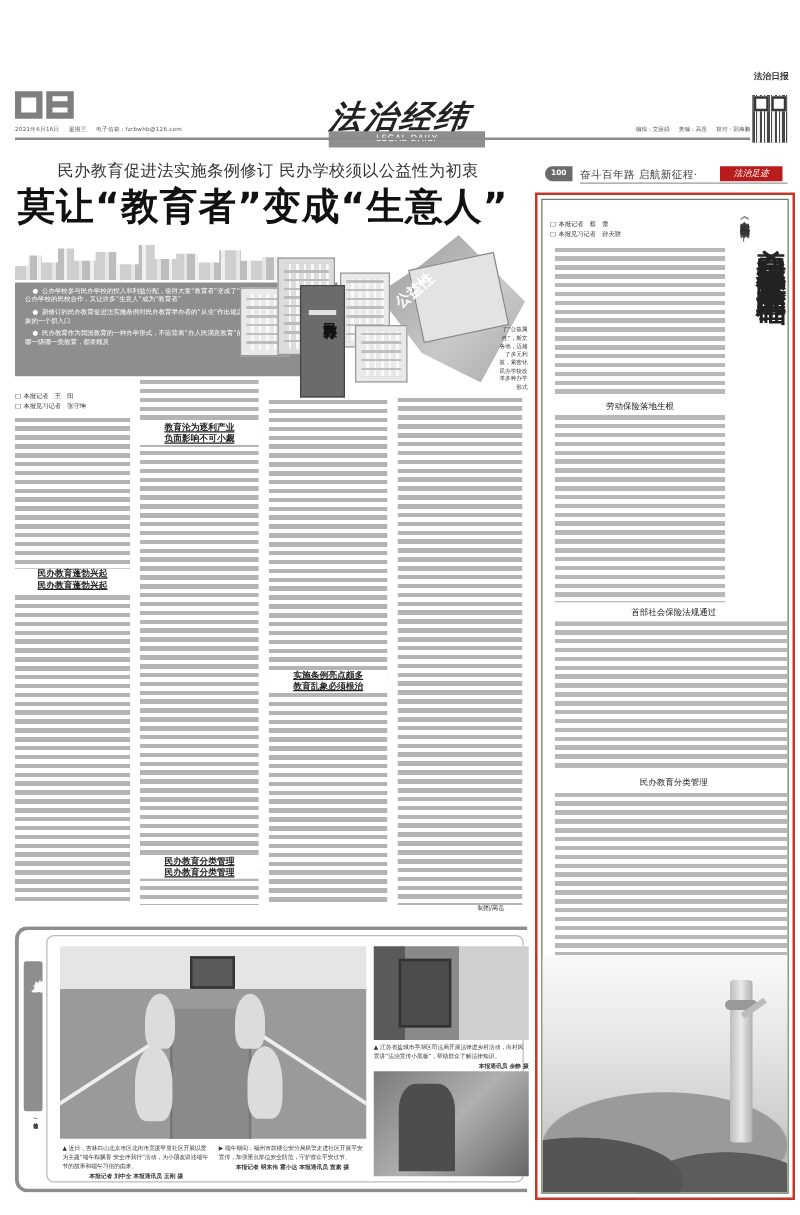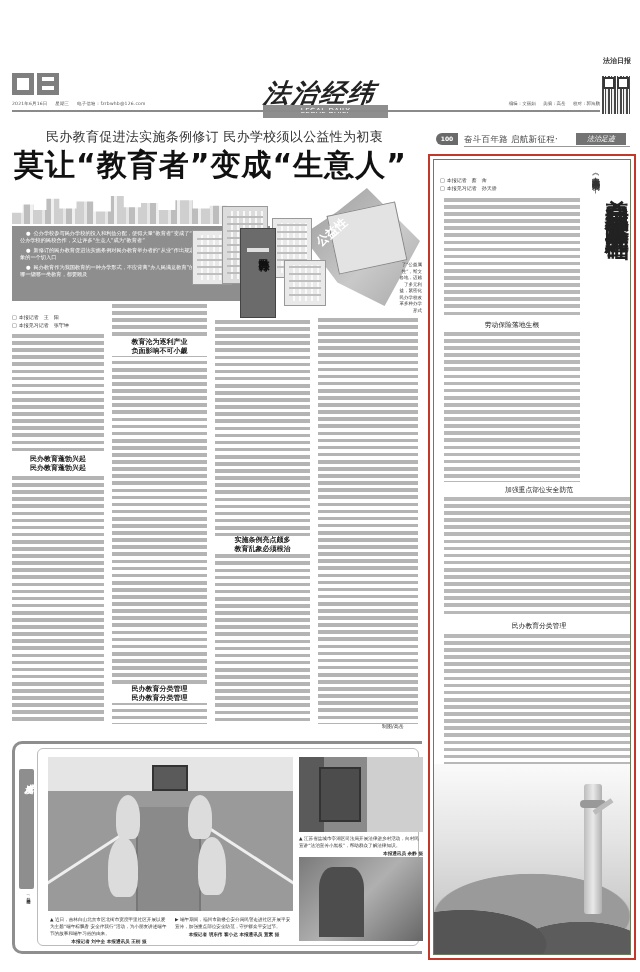--- a/index.html
+++ b/index.html
@@ -61,21 +61,21 @@
   .byline { position: absolute; left: 12px; top: 313px; font-size: 5px; line-height: 8px; color: #333; }
   .byline div::before { content: "□"; margin-right: 2px; font-size: 5px; }
 
   
   .col { position: absolute; font-size: 4.6px; line-height: 7.1px; color: #4a4a4a; text-align: justify; overflow: hidden; }
   .col .fill { display: block; height: 100%; background: repeating-linear-gradient(180deg, #b4b4b4 0 3.6px, transparent 3.6px 7.1px); }
   .c1 { left: 12px; top: 334px; width: 92px; height: 390px; }
   .c2 { left: 112px; top: 304px; width: 95px; height: 420px; }
   .c3 { left: 215px; top: 320px; width: 95px; height: 404px; }
   .c4 { left: 318px; top: 318px; width: 100px; height: 406px; }
-  .sub-head { position: absolute; font-size: 7px; line-height: 9px; font-weight: bold; color: #222; text-align: center; background: #fff; }
+  .sub-head { position: absolute; font-size: 7px; line-height: 9px; font-weight: bold; color: #222; text-align: center; background: #fff; text-decoration: underline; }
   .sub-head div { white-space: nowrap; }
   .author-sig { position: absolute; left: 382px; top: 723px; font-size: 5px; color: #333; }
 
   
   .photo-section { position: absolute; left: 12px; top: 741px; width: 410px; height: 213px; border: 3px solid #8e8e8e; border-right: none; border-radius: 10px 0 0 10px; background: #fff; }
   .photo-side { position: absolute; left: 4px; top: 25px; width: 15px; height: 120px; background: #8e8e8e; border-radius: 2px; }
   .photo-side-title { position: absolute; left: 0; top: 8px; width: 15px; font-size: 9px; line-height: 11px; color: #fff; writing-mode: vertical-rl; text-align: center; font-weight: bold; font-family: "DejaVu Serif", serif; font-style: italic; }
   .photo-side-sub { position: absolute; left: 6px; top: 150px; width: 10px; font-size: 4px; writing-mode: vertical-rl; color: #333; }
   .photo-frame { position: absolute; left: 22px; top: 4px; width: 382px; height: 198px; border: 1px solid #bbb; border-radius: 6px; }
   .photo-main { position: absolute; left: 33px; top: 13px; width: 245px; height: 154px; background:
@@ -93,21 +93,21 @@
   .cap .credit { font-weight: bold; text-align: center; display: block; margin-top: 1px; }
   .cap1 { left: 35px; top: 172px; width: 118px; }
   .cap2 { left: 160px; top: 172px; width: 118px; }
   .cap3 { left: 284px; top: 91px; width: 124px; }
   .cap3 .credit { text-align: right; }
 
   
   .series-banner { position: absolute; left: 436px; top: 133px; width: 196px; height: 14px; }
   .series-logo { position: absolute; left: 0; top: 0; width: 22px; height: 12px; background: #6a6a6a; border-radius: 6px 0 0 6px; color: #fff; font-size: 6px; font-weight: bold; line-height: 12px; text-align: center; }
   .series-text { position: absolute; left: 28px; top: 1px; font-size: 8.5px; color: #444; white-space: nowrap; letter-spacing: 0.3px; }
-  .series-tag { position: absolute; left: 140px; top: 0; width: 50px; height: 12px; background: #737373; color: #fff; font-size: 7px; text-align: center; line-height: 12px; font-style: italic; font-family: "DejaVu Serif", serif; }
+  .series-tag { position: absolute; left: 140px; top: 0; width: 50px; height: 12px; background: #b91c1c; color: #fff; font-size: 7px; text-align: center; line-height: 12px; font-style: italic; font-family: "DejaVu Serif", serif; }
   .series-rule { position: absolute; left: 28px; top: 13px; width: 166px; height: 1px; background: #999; }
 
   .feature { position: absolute; left: 428px; top: 154px; width: 208px; height: 806px; border: 2.5px solid #c0392b; }
   .feature-inner { position: absolute; left: 3px; top: 3px; right: 3px; bottom: 3px; border: 1px solid #6b7c5f; background: #fff; overflow: hidden; }
   .feature-byline { position: absolute; left: 6px; top: 16px; font-size: 5px; line-height: 8px; color: #333; }
   .feature-byline div::before { content: "□"; margin-right: 2px; }
   .feature-sub-vert { position: absolute; left: 154px; top: 10px; width: 12px; font-size: 8px; line-height: 9.5px; color: #333; writing-mode: vertical-rl; letter-spacing: 0.5px; }
   .feature-title-vert { position: absolute; left: 168px; top: 20px; width: 30px; font-size: 24px; line-height: 30px; font-weight: bold; color: #222; writing-mode: vertical-rl; letter-spacing: 3px; font-family: "DejaVu Serif", serif; }
   .fcol { position: absolute; font-size: 4.6px; line-height: 7.1px; color: #4a4a4a; overflow: hidden; }
   .fcol .fill { display: block; height: 100%; background: repeating-linear-gradient(180deg, #b8b8b8 0 3.6px, transparent 3.6px 7.1px); }
@@ -266,21 +266,21 @@
 
     <div class="fcol fc-narrow" style="height:118px;">
         <span class="fill"></span>
       </div>
     <div class="f-sub" style="left:10px; top:160px; width:136px;">劳动保险落地生根</div>
     <div class="fcol fc-narrow" style="top:172px; height:150px;">
         <span class="fill"></span>
       </div>
     <div class="fcol fc-wide" style="top:180px; left:10px; width:136px; height:0;"></div>
     <div class="fcol" style="left:10px; top:324px; width:136px; height:0;"></div>
-    <div class="f-sub" style="left:10px; top:325px; width:190px;">加强重点部位安全防范</div>
+    <div class="f-sub" style="left:10px; top:325px; width:190px;">首部社会保险法规通过</div>
     <div class="fcol fc-wide" style="top:337px; height:118px;">
         <span class="fill"></span>
       </div>
     <div class="f-sub" style="left:10px; top:461px; width:190px;">民办教育分类管理</div>
     <div class="fcol fc-wide" style="top:474px; height:138px;">
         <span class="fill"></span>
       </div>
 
     <div class="mountains"></div>
     <div class="huabiao"></div>

